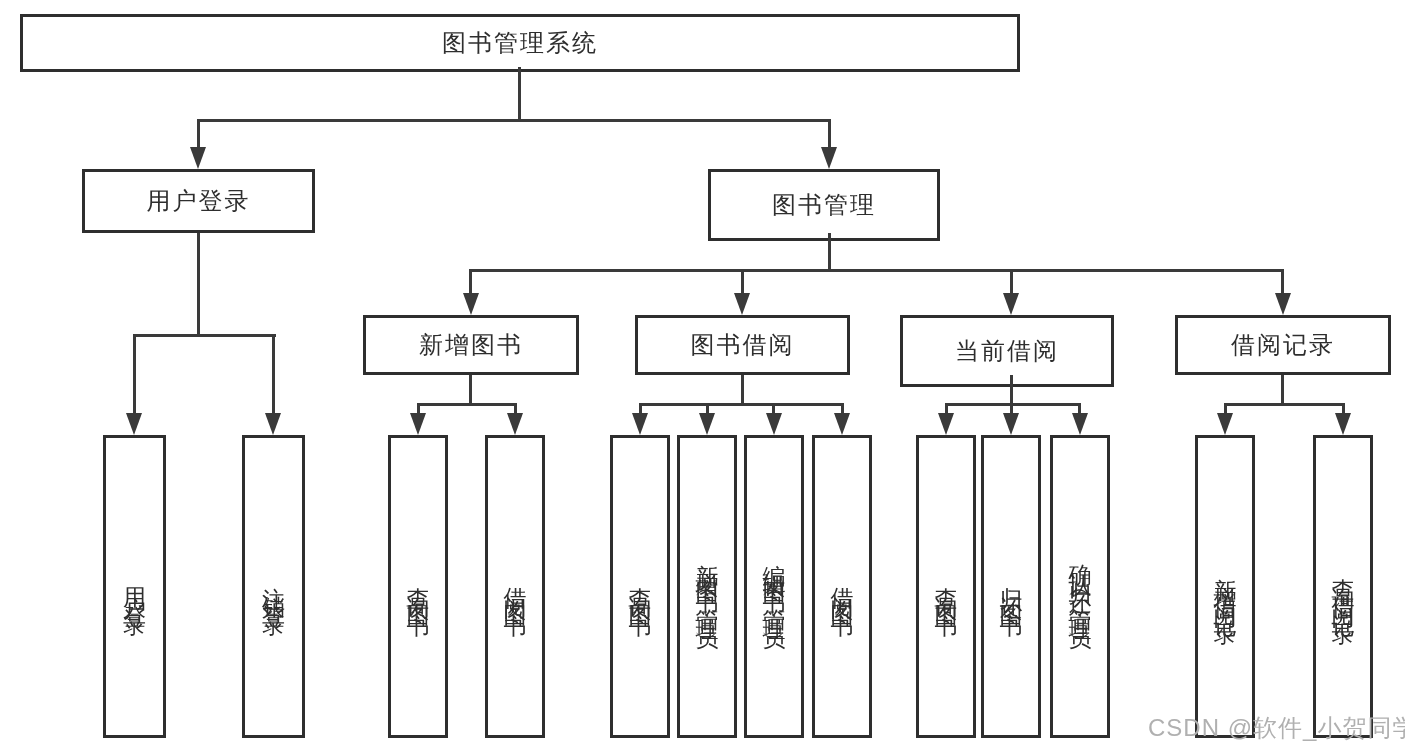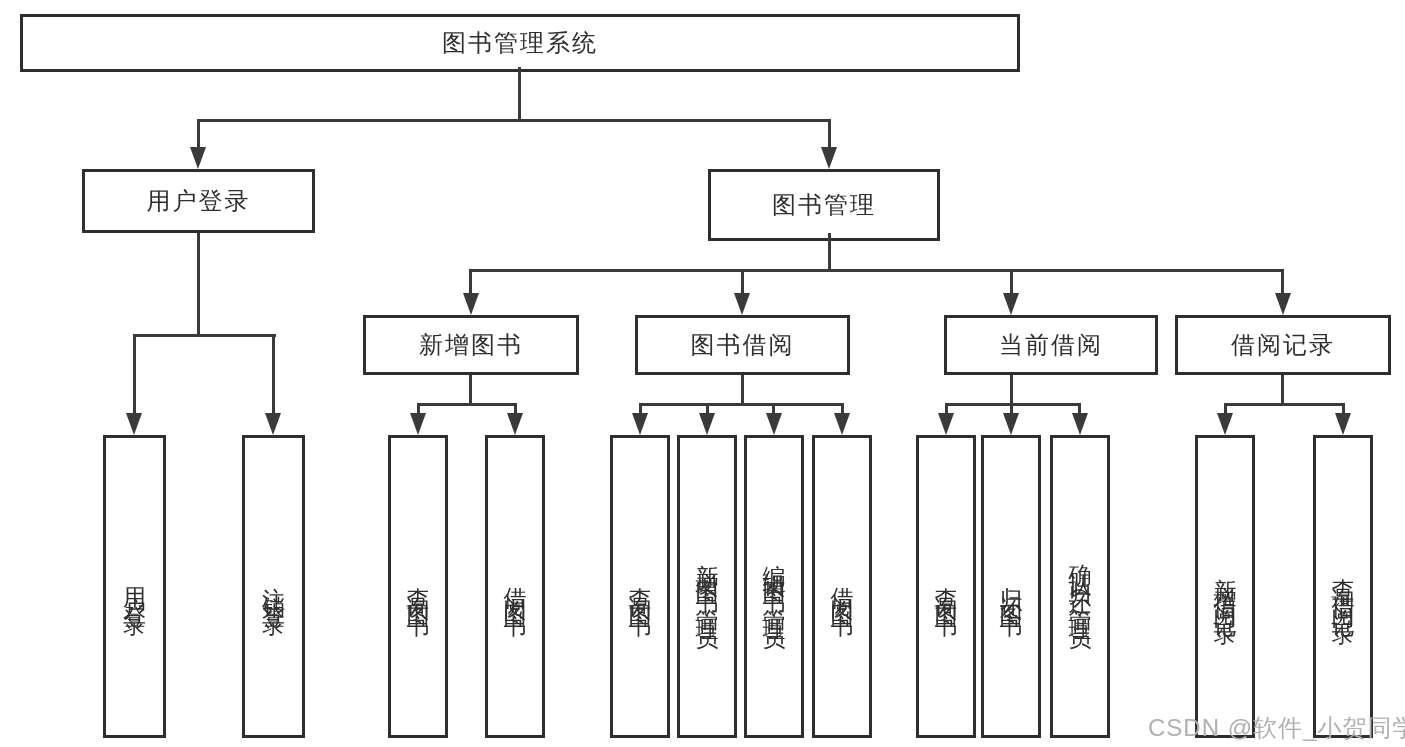--- a/index.html
+++ b/index.html
@@ -33,21 +33,21 @@
 
 <div class="canvas">
 
   <div class="box" style="left:20px;top:14px;width:1000px;height:58px">图书管理系统</div>
 
   <div class="box" style="left:82px;top:169px;width:233px;height:64px">用户登录</div>
   <div class="box" style="left:708px;top:169px;width:232px;height:72px">图书管理</div>
 
   <div class="box" style="left:363px;top:315px;width:216px;height:60px">新增图书</div>
   <div class="box" style="left:635px;top:315px;width:215px;height:60px">图书借阅</div>
-  <div class="box" style="left:944px;top:315px;width:214px;height:60px">当前借阅</div>
+  <div class="box" style="left:900px;top:315px;width:214px;height:72px">当前借阅</div>
   <div class="box" style="left:1175px;top:315px;width:216px;height:60px">借阅记录</div>
 
   <div class="box leaf" style="left:103px;top:435px;width:63px;height:303px">用户登录</div>
   <div class="box leaf" style="left:242px;top:435px;width:63px;height:303px">注销登录</div>
 
   <div class="box leaf" style="left:388px;top:435px;width:60px;height:303px">查询图书</div>
   <div class="box leaf" style="left:485px;top:435px;width:60px;height:303px">借阅图书</div>
 
   <div class="box leaf" style="left:610px;top:435px;width:60px;height:303px">查询图书</div>
   <div class="box leaf" style="left:677px;top:435px;width:60px;height:303px">新增图书（管理员）</div>

